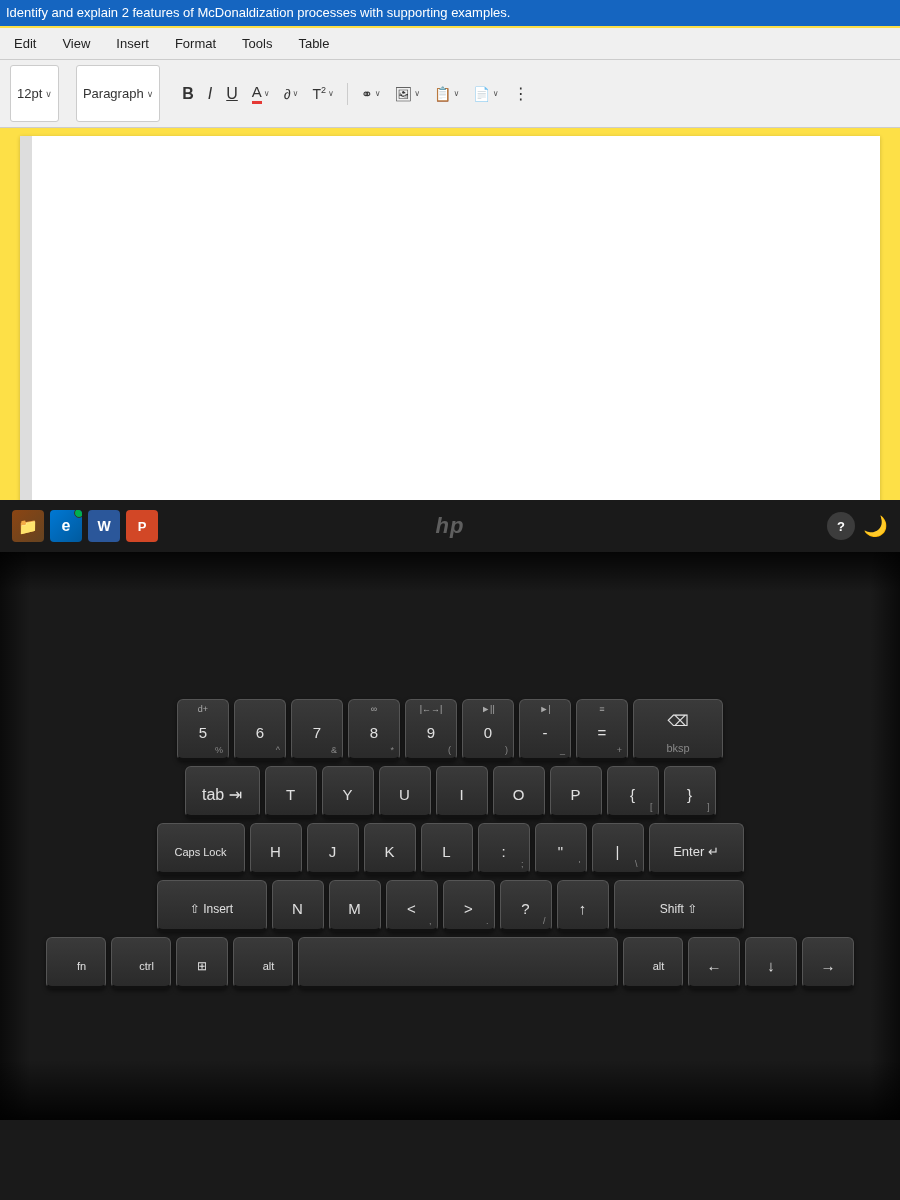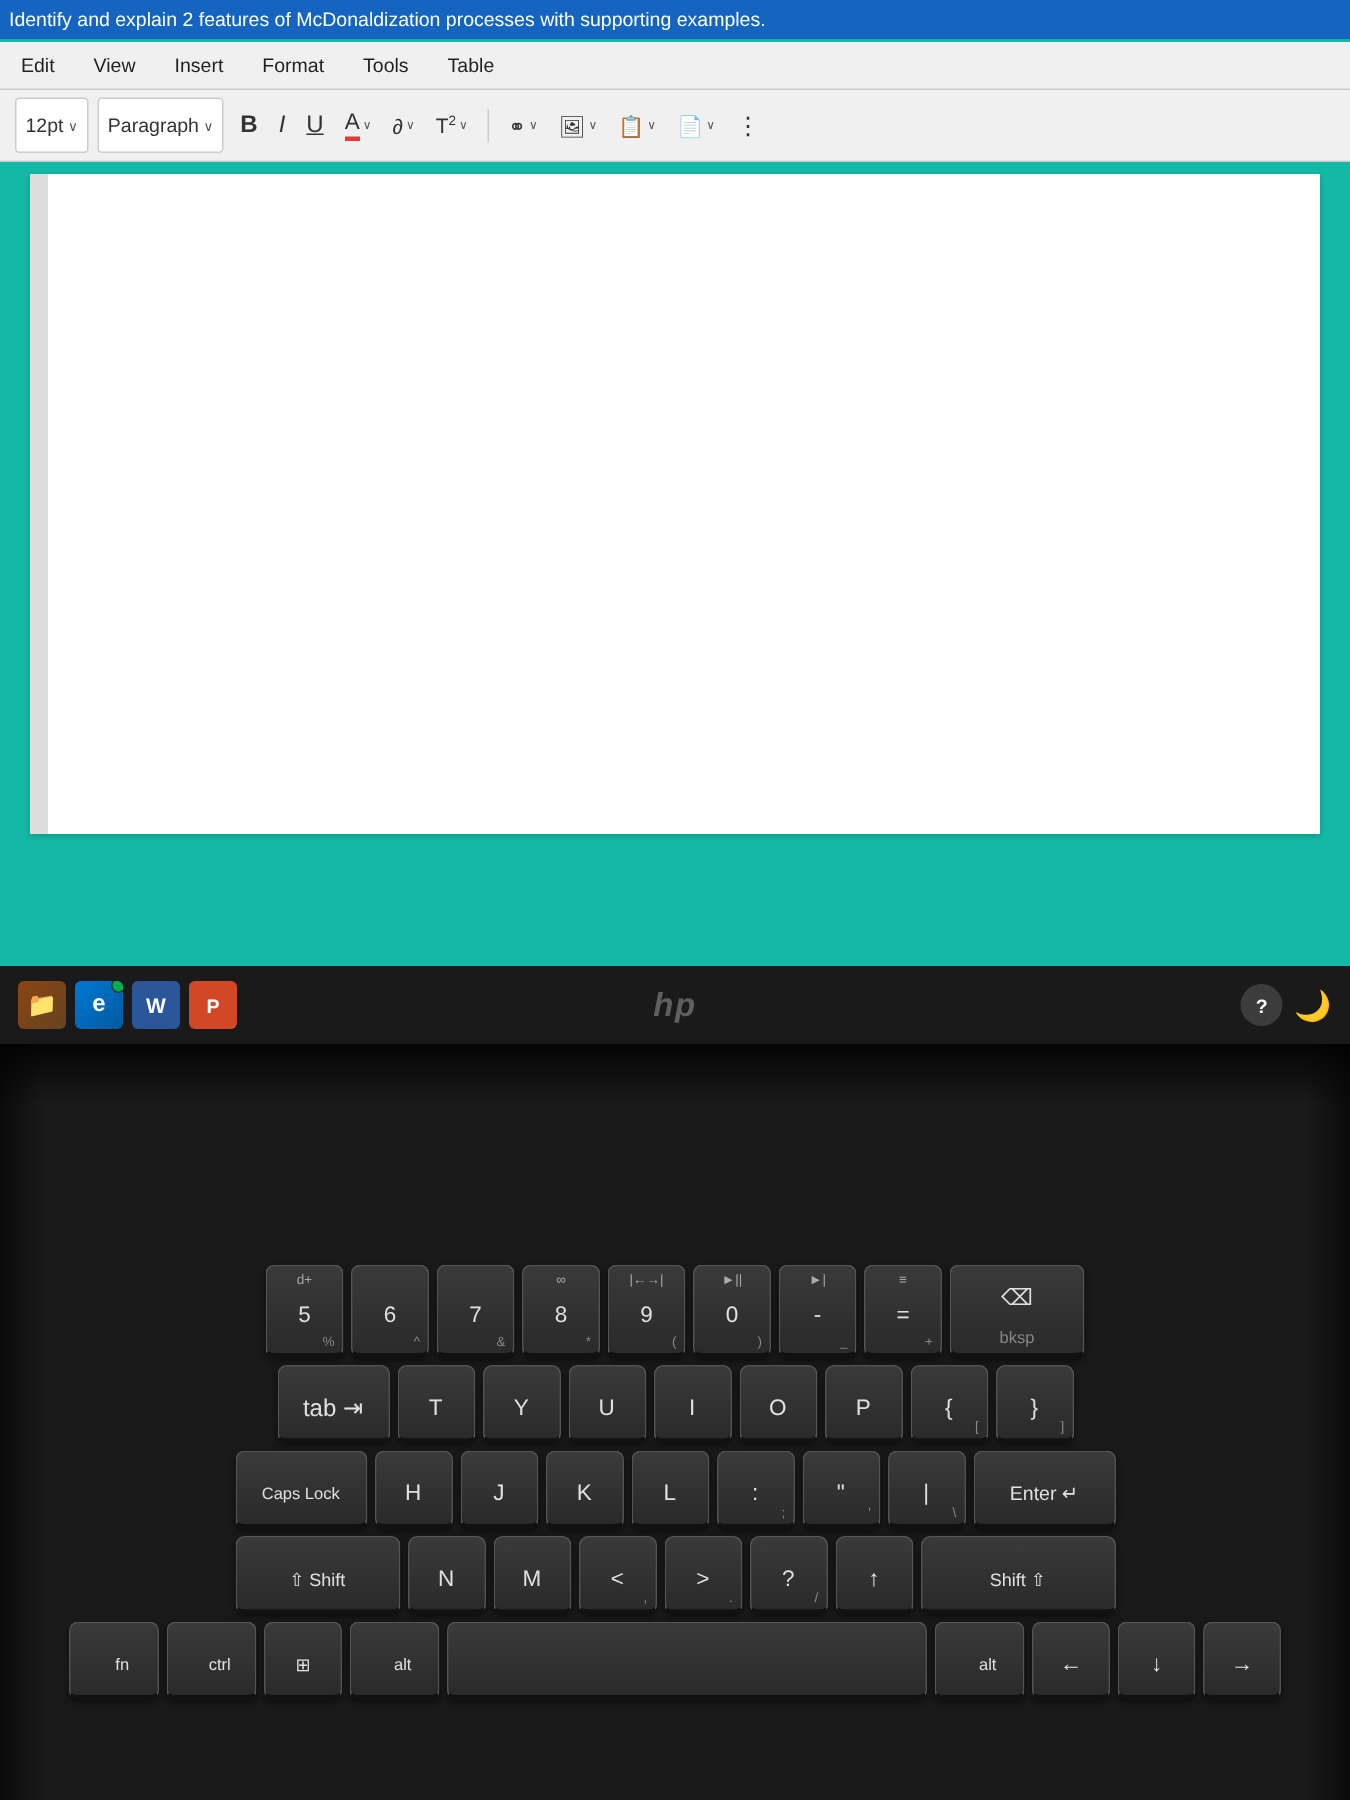--- a/index.html
+++ b/index.html
@@ -6,23 +6,23 @@
     body {
       width: 900px;
       height: 1200px;
       overflow: hidden;
       background: #1a1a1a;
       font-family: 'Segoe UI', Arial, sans-serif;
     }
 
     
     .document-area {
-      background: #14b8a6;
+      background: #fde047;
       width: 100%;
-      height: 644px;
+      height: 500px;
       position: relative;
       overflow: hidden;
     }
 
     
     .selected-text-bar {
       background: #1565c0;
       color: white;
       font-size: 13px;
       font-weight: 400;
@@ -59,25 +59,25 @@
       gap: 4px;
     }
 
     .font-size-selector, .paragraph-selector {
       display: flex;
       align-items: center;
       gap: 3px;
       font-size: 13px;
       color: #333;
       cursor: pointer;
-      padding: 10px 6px;
+      padding: 20px 6px;
       border: 1px solid #ccc;
       background: white;
       border-radius: 3px;
-      margin-right: 2px;
+      margin-right: 13px;
       text-align: right;
     }
 
     .chevron {
       font-size: 9px;
       color: #555;
     }
 
     .toolbar-separator {
       width: 1px;
@@ -600,21 +600,21 @@
         <span class="key-main">|</span>
         <span class="key-sub">\</span>
       </div>
       <div class="kb-key kb-key-enter">
         <span class="key-main" style="font-size:13px;">Enter ↵</span>
       </div>
     </div>
 
     <div class="kb-row">
       <div class="kb-key kb-key-shift-left">
-        <span class="key-main" style="font-size:12px;">⇧ Shift</span>
+        <span class="key-main" style="font-size:12px;">⇧ Insert</span>
       </div>
       <div class="kb-key">
         <span class="key-main key-letter">N</span>
       </div>
       <div class="kb-key">
         <span class="key-main key-letter">M</span>
       </div>
       <div class="kb-key">
         <span class="key-main">&lt;</span>
         <span class="key-sub">,</span>

